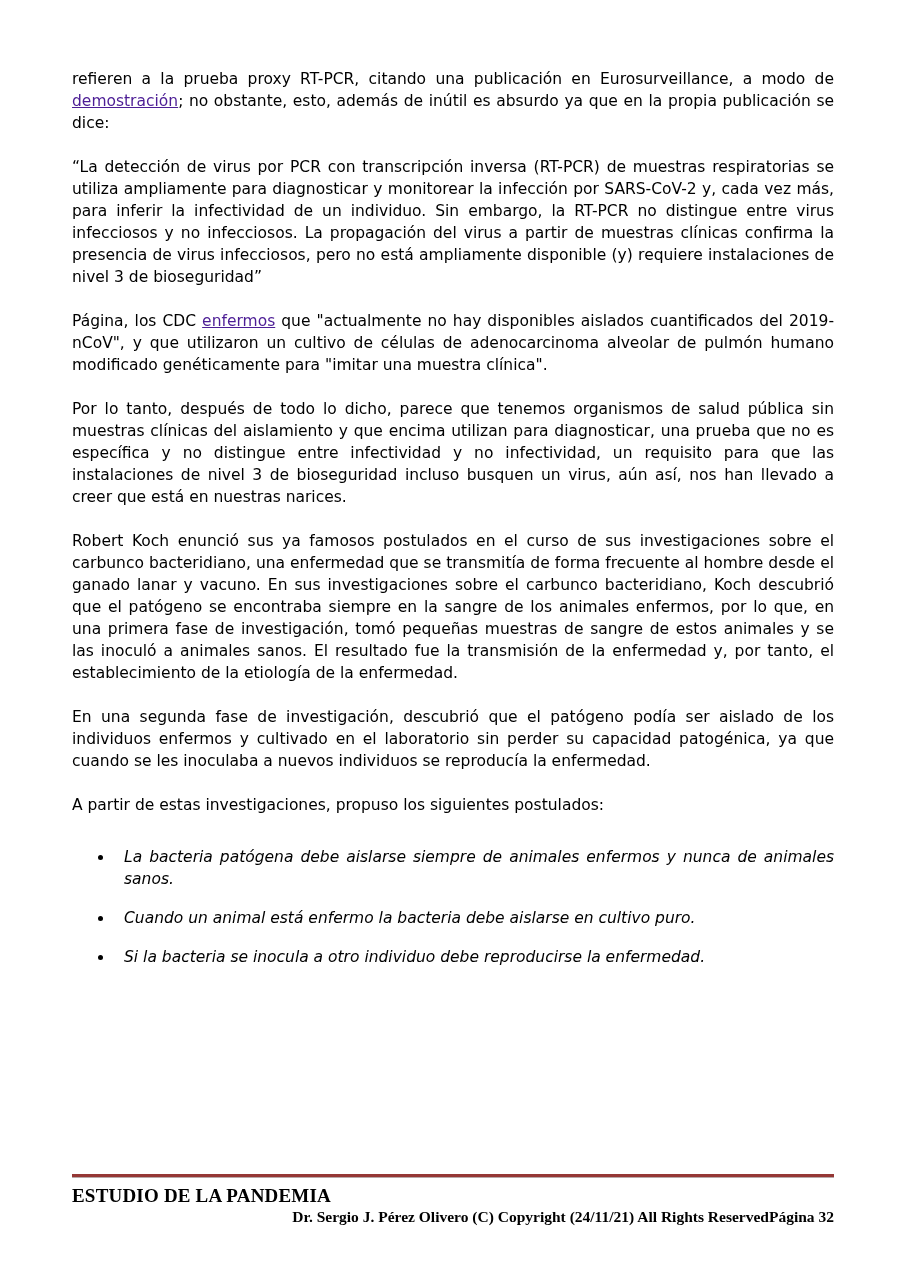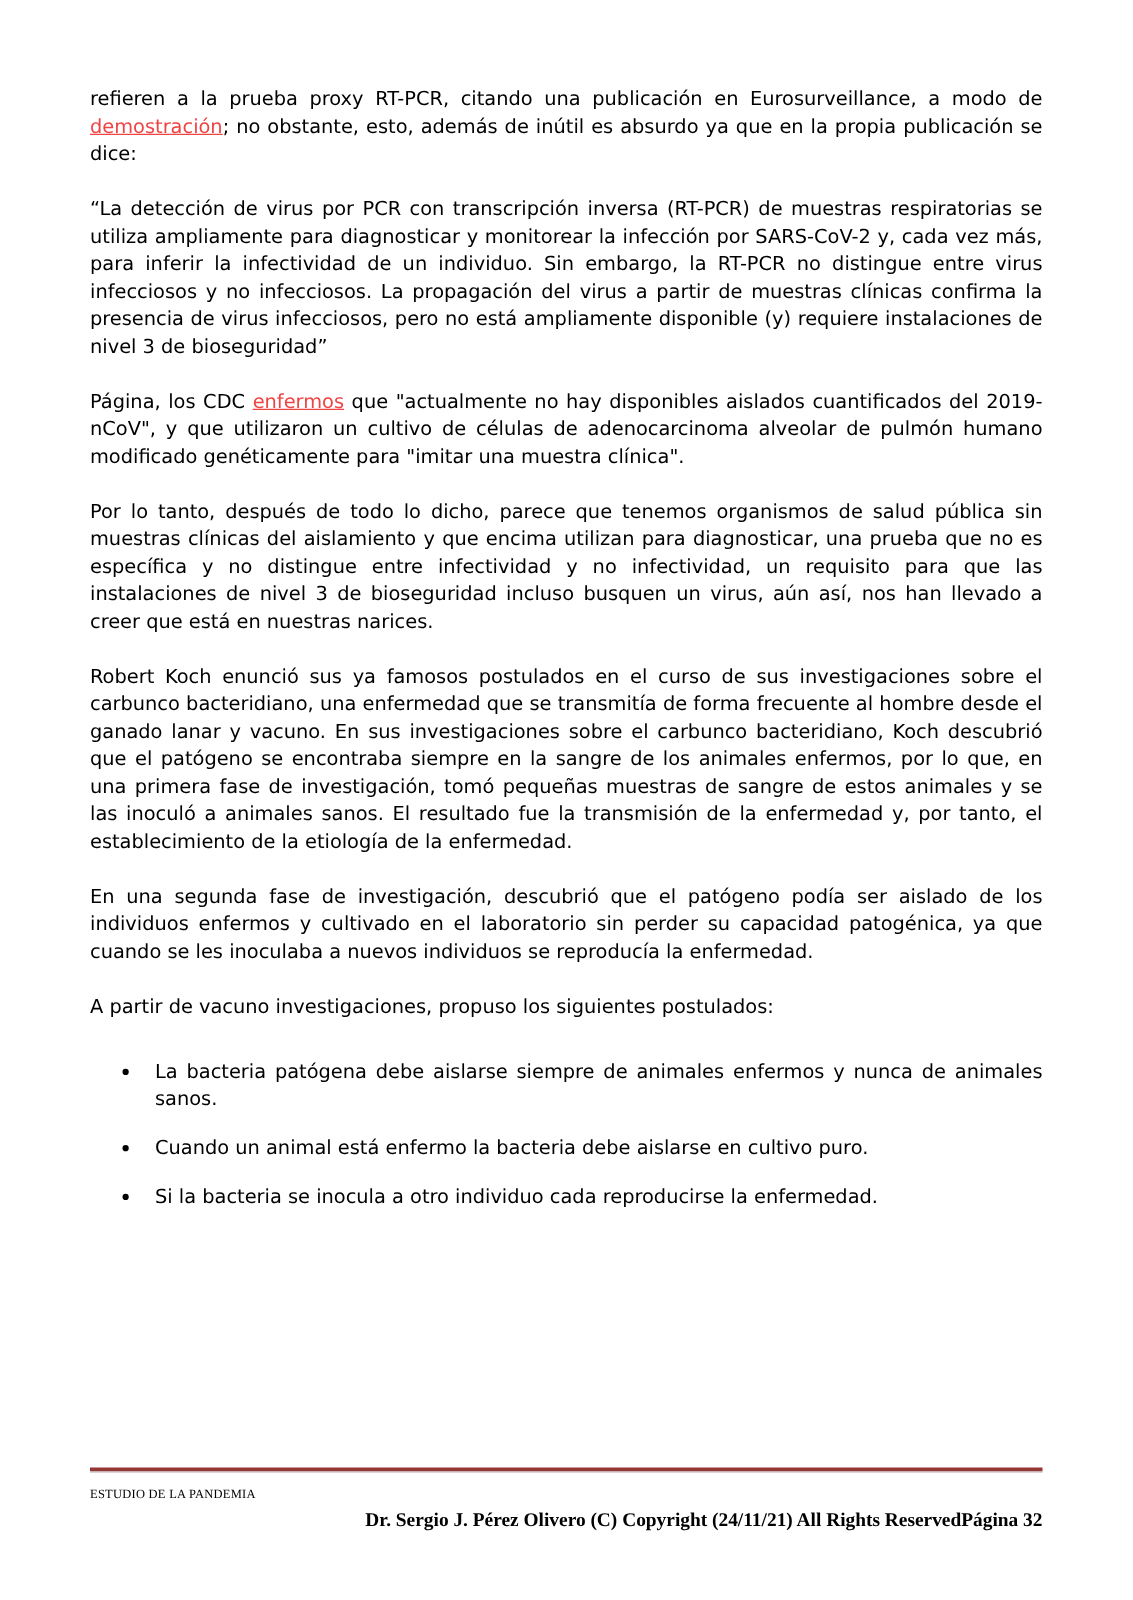--- a/index.html
+++ b/index.html
@@ -16,51 +16,52 @@
     position: absolute;
     left: 72px;
     top: 68px;
     width: 762px;
     font-size: 15.5px;
     line-height: 22px;
     text-align: justify;
   }
   .content p { margin-bottom: 22px; }
   a.doc-link {
-    color: #ef4444;
+    color: #4c1d95;
     text-decoration: underline;
     cursor: pointer;
   }
   ul.postulados {
     margin-top: 30px;
     margin-left: 36px;
     padding-left: 6px;
     list-style: disc;
+    font-style: italic;
   }
   ul.postulados li {
     margin-bottom: 17px;
     padding-left: 10px;
     text-align: justify;
   }
   .footer {
     position: absolute;
     left: 72px;
     width: 762px;
     top: 1174px;
   }
   .footer-rule {
     height: 0;
     border-top: 3px solid #953735;
     border-bottom: 1px solid #b9a9a9;
     margin-bottom: 9px;
   }
   .footer-title {
     font-family: "Liberation Serif", serif;
-    font-weight: normal;
-    font-size: 10px;
+    font-weight: bold;
+    font-size: 19px;
     line-height: 18px;
     letter-spacing: 0.2px;
   }
   .footer-row {
     display: flex;
     justify-content: flex-end;
     align-items: baseline;
     font-family: "Liberation Serif", serif;
     font-weight: bold;
     font-size: 15.5px;
@@ -78,26 +79,26 @@
 
   <p><span>Página, los CDC </span><a class="doc-link" href="#">enfermos</a><span> que "actualmente no hay disponibles aislados cuantificados del 2019-nCoV", y que utilizaron un cultivo de células de adenocarcinoma alveolar de pulmón humano modificado genéticamente para "imitar una muestra clínica".</span></p>
 
   <p>Por lo tanto, después de todo lo dicho, parece que tenemos organismos de salud pública sin muestras clínicas del aislamiento y que encima utilizan para diagnosticar, una prueba que no es específica y no distingue entre infectividad y no infectividad, un requisito para que las instalaciones de nivel 3 de bioseguridad incluso busquen un virus, aún así, nos han llevado a creer que está en nuestras narices.</p>
 
 
   <p>Robert Koch enunció sus ya famosos postulados en el curso de sus investigaciones sobre el carbunco bacteridiano, una enfermedad que se transmitía de forma frecuente al hombre desde el ganado lanar y vacuno. En sus investigaciones sobre el carbunco  bacteridiano, Koch descubrió que el patógeno se encontraba siempre en la sangre de  los animales enfermos, por lo que, en una primera fase de investigación, tomó  pequeñas muestras de sangre de estos animales y se las inoculó a animales sanos. El resultado fue la transmisión de la enfermedad y, por tanto, el establecimiento de la etiología de la enfermedad.</p>
 
   <p>En una segunda fase de investigación, descubrió que el patógeno podía ser aislado de los individuos enfermos y cultivado en el laboratorio sin perder su capacidad patogénica, ya que cuando se les inoculaba a nuevos individuos se reproducía la enfermedad.</p>
 
-  <p>A partir de vacuno investigaciones, propuso los siguientes postulados:</p>
+  <p>A partir de estas investigaciones, propuso los siguientes postulados:</p>
 
   <ul class="postulados">
     <li>La bacteria patógena debe aislarse siempre de animales enfermos y nunca de animales sanos.</li>
     <li>Cuando un animal está enfermo la bacteria debe aislarse en cultivo puro.</li>
-    <li>Si la bacteria se inocula a otro individuo cada reproducirse la enfermedad.</li>
+    <li>Si la bacteria se inocula a otro individuo debe reproducirse la enfermedad.</li>
   </ul>
 
 </div>
 
 <div class="footer">
   <div class="footer-rule"></div>
   <div class="footer-title">ESTUDIO DE LA PANDEMIA</div>
   <div class="footer-row">
     <span>Dr. Sergio J. Pérez Olivero (C) Copyright  (24/11/21) All Rights Reserved</span>
     <span>Página 32</span>

